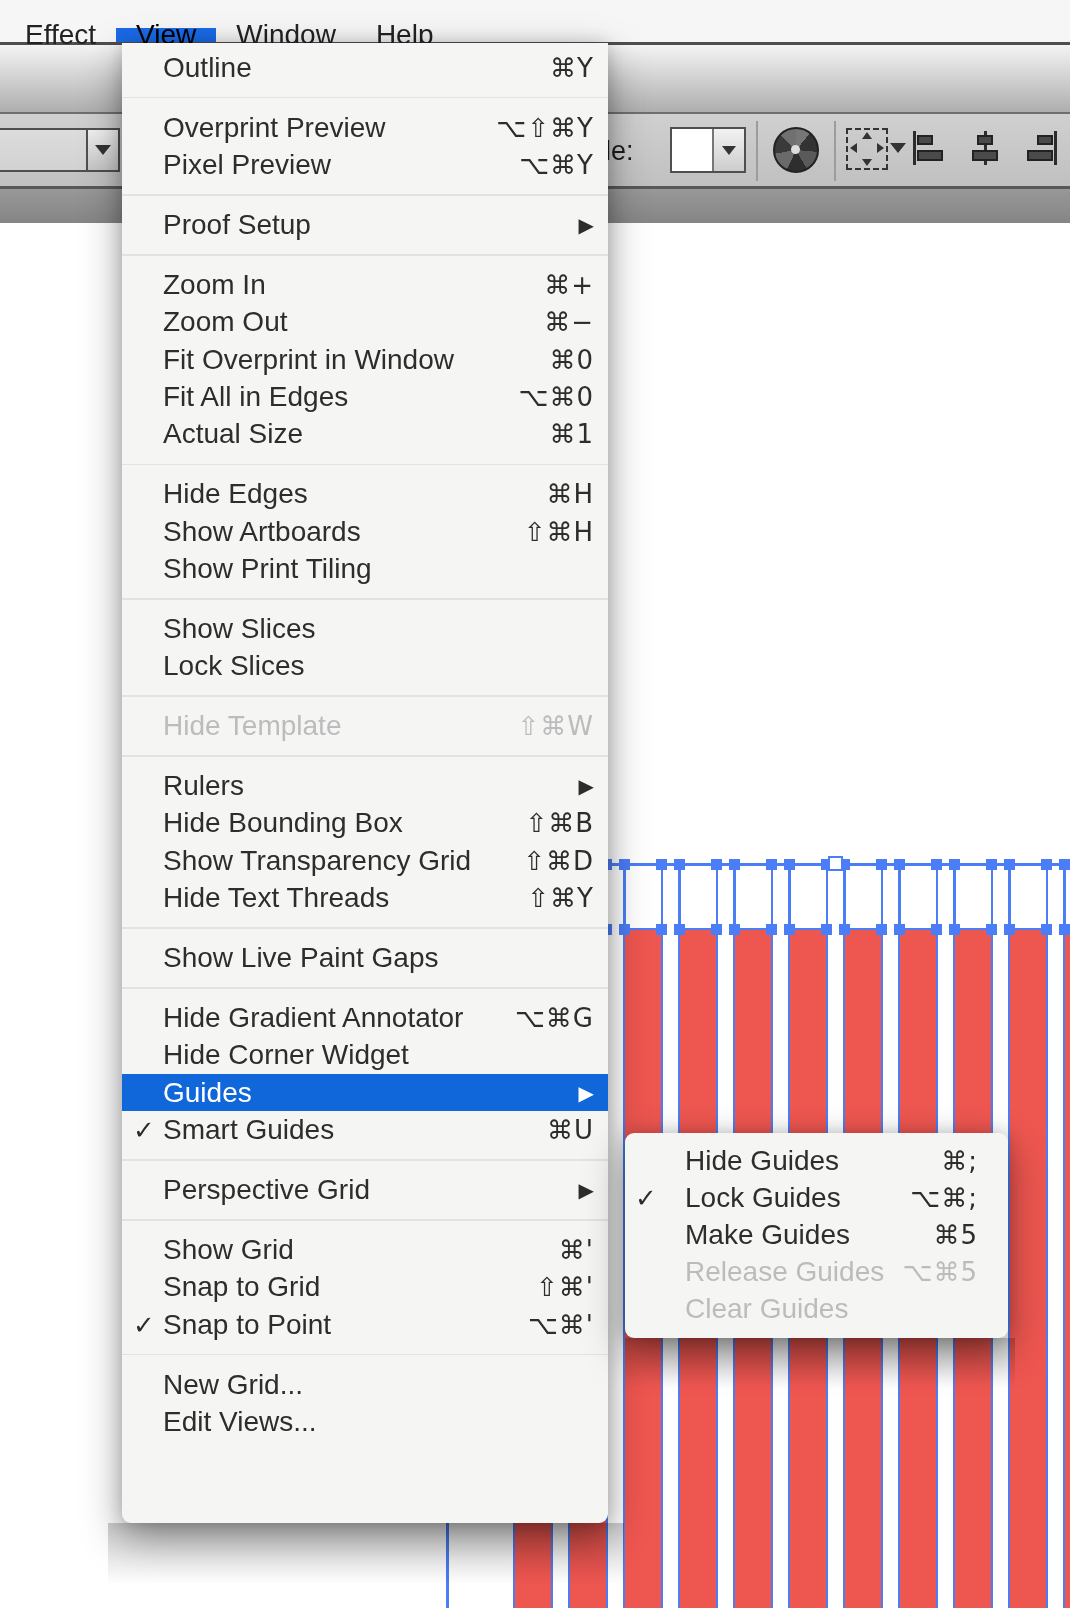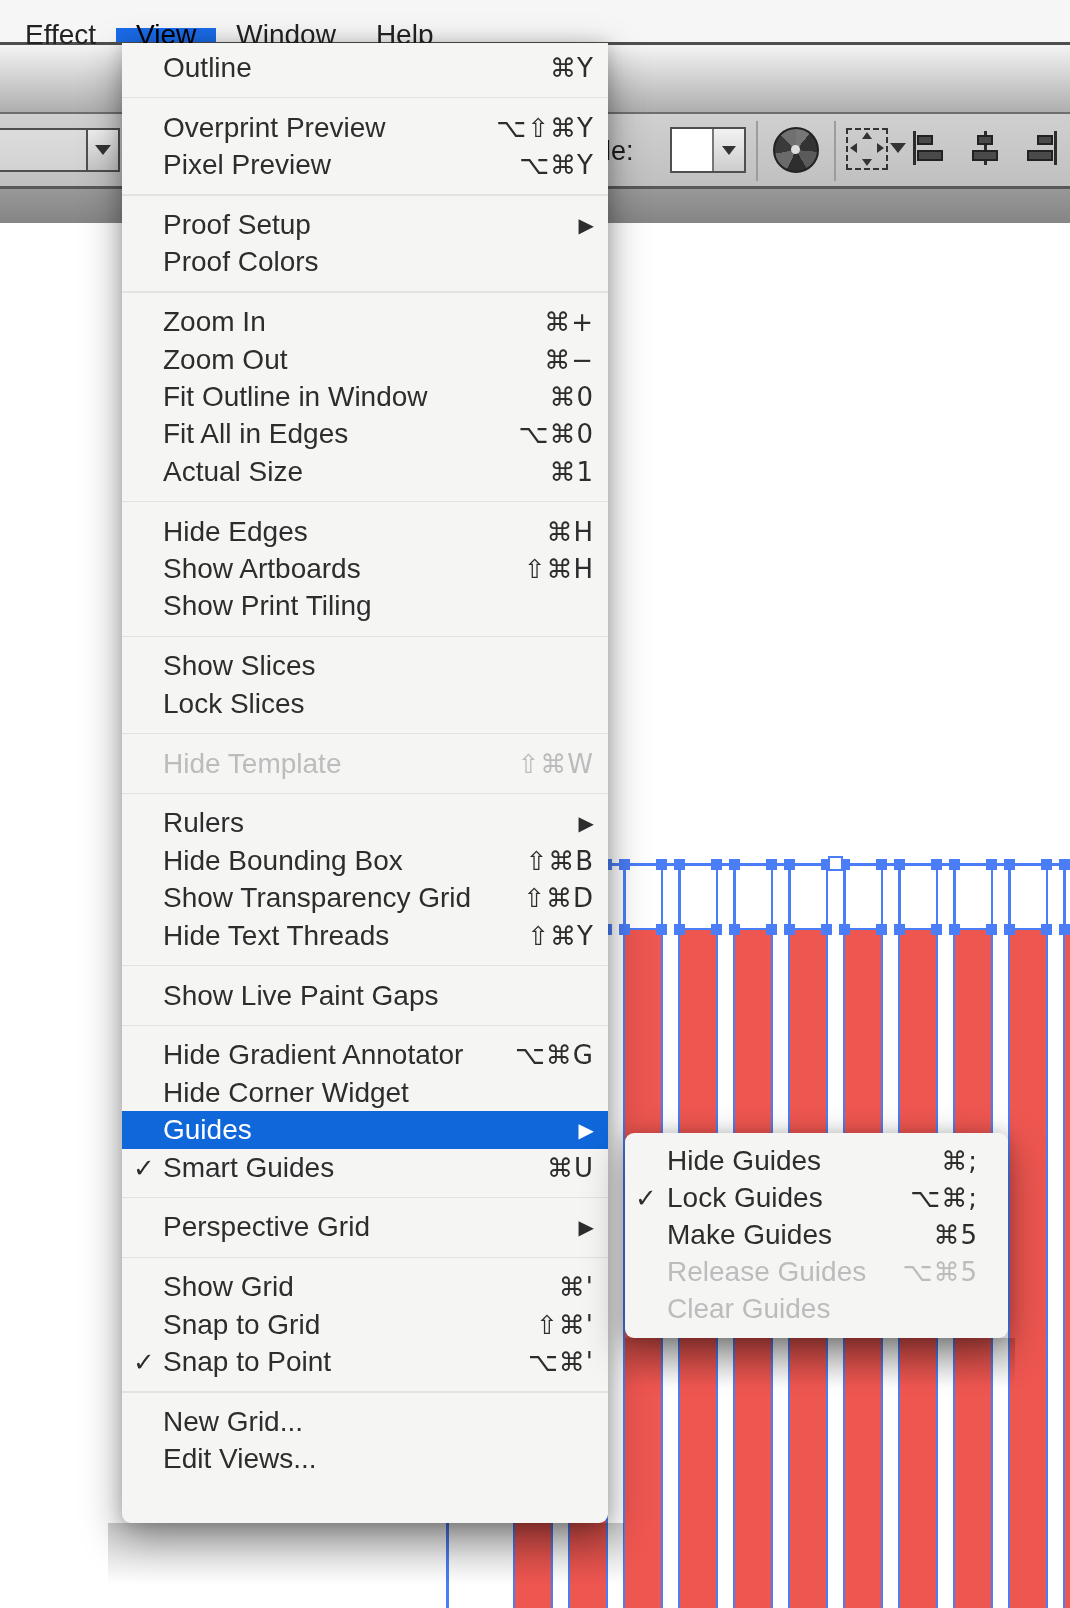--- a/index.html
+++ b/index.html
@@ -45,21 +45,21 @@
   .handle{position:absolute;width:11px;height:11px;background:var(--blu);}
   .handle.hollow{width:15px;height:15px;background:#fff;border:2.5px solid var(--blu);box-sizing:border-box;}
   .shadow-strip{position:absolute;z-index:11;pointer-events:none;background:linear-gradient(rgba(0,0,0,0.20),rgba(0,0,0,0));}
   
   .panel{position:absolute;background:#f5f5f4;z-index:10;
     box-shadow:0 14px 40px rgba(0,0,0,.38),0 0 16px rgba(0,0,0,.16);}
   #view-menu{left:122px;top:43px;width:486px;height:1480px;border-radius:0 0 9px 9px;padding-top:6px;box-sizing:border-box;}
   #guides-submenu{left:625px;top:1133px;width:383px;height:205px;border-radius:9px;padding-top:9px;box-sizing:border-box;}
   .row{position:relative;display:flex;align-items:center;justify-content:space-between;height:37.4px;
     padding:0 14px 0 41px;font-size:28px;color:#2d2d2d;white-space:nowrap;}
-  #guides-submenu .row{height:37.2px;padding:0 30px 0 42px;}
+  #guides-submenu .row{height:37.2px;padding:0 30px 0 60px;}
   .row .sc{font-family:"DejaVu Sans",sans-serif;font-size:26px;letter-spacing:1px;}
   .row .chk{position:absolute;left:11px;top:50%;transform:translateY(-50%);font-family:"DejaVu Sans",sans-serif;font-size:26px;font-weight:bold;}
   #guides-submenu .row .chk{left:10px;}
   .row .arr{font-family:"DejaVu Sans",sans-serif;font-size:20px;}
   .row.disabled{color:#bcbcbc;}
   .row.hl{background:var(--menu-hl);color:#fff;text-align:right;}
   .sep{height:1.5px;margin:10.5px 0;background:#e2e2e1;}
 </style>
 </head>
 <body>
@@ -215,35 +215,31 @@
       </div>
       <div class="row">
         <span>Pixel Preview</span>
         <span class="sc">⌥⌘Y</span>
       </div>
       <div class="sep"></div>
       <div class="row">
         <span>Proof Setup</span>
         <span class="arr">▶</span>
       </div>
-      <div class="row">
-        <span>Proof Colors</span>
-        <span class="sc"></span>
-      </div>
       <div class="sep"></div>
       <div class="row">
         <span>Zoom In</span>
         <span class="sc">⌘+</span>
       </div>
       <div class="row">
         <span>Zoom Out</span>
         <span class="sc">⌘−</span>
       </div>
       <div class="row">
-        <span>Fit Outline in Window</span>
+        <span>Fit Overprint in Window</span>
         <span class="sc">⌘0</span>
       </div>
       <div class="row">
         <span>Fit All in Edges</span>
         <span class="sc">⌥⌘0</span>
       </div>
       <div class="row">
         <span>Actual Size</span>
         <span class="sc">⌘1</span>
       </div>

